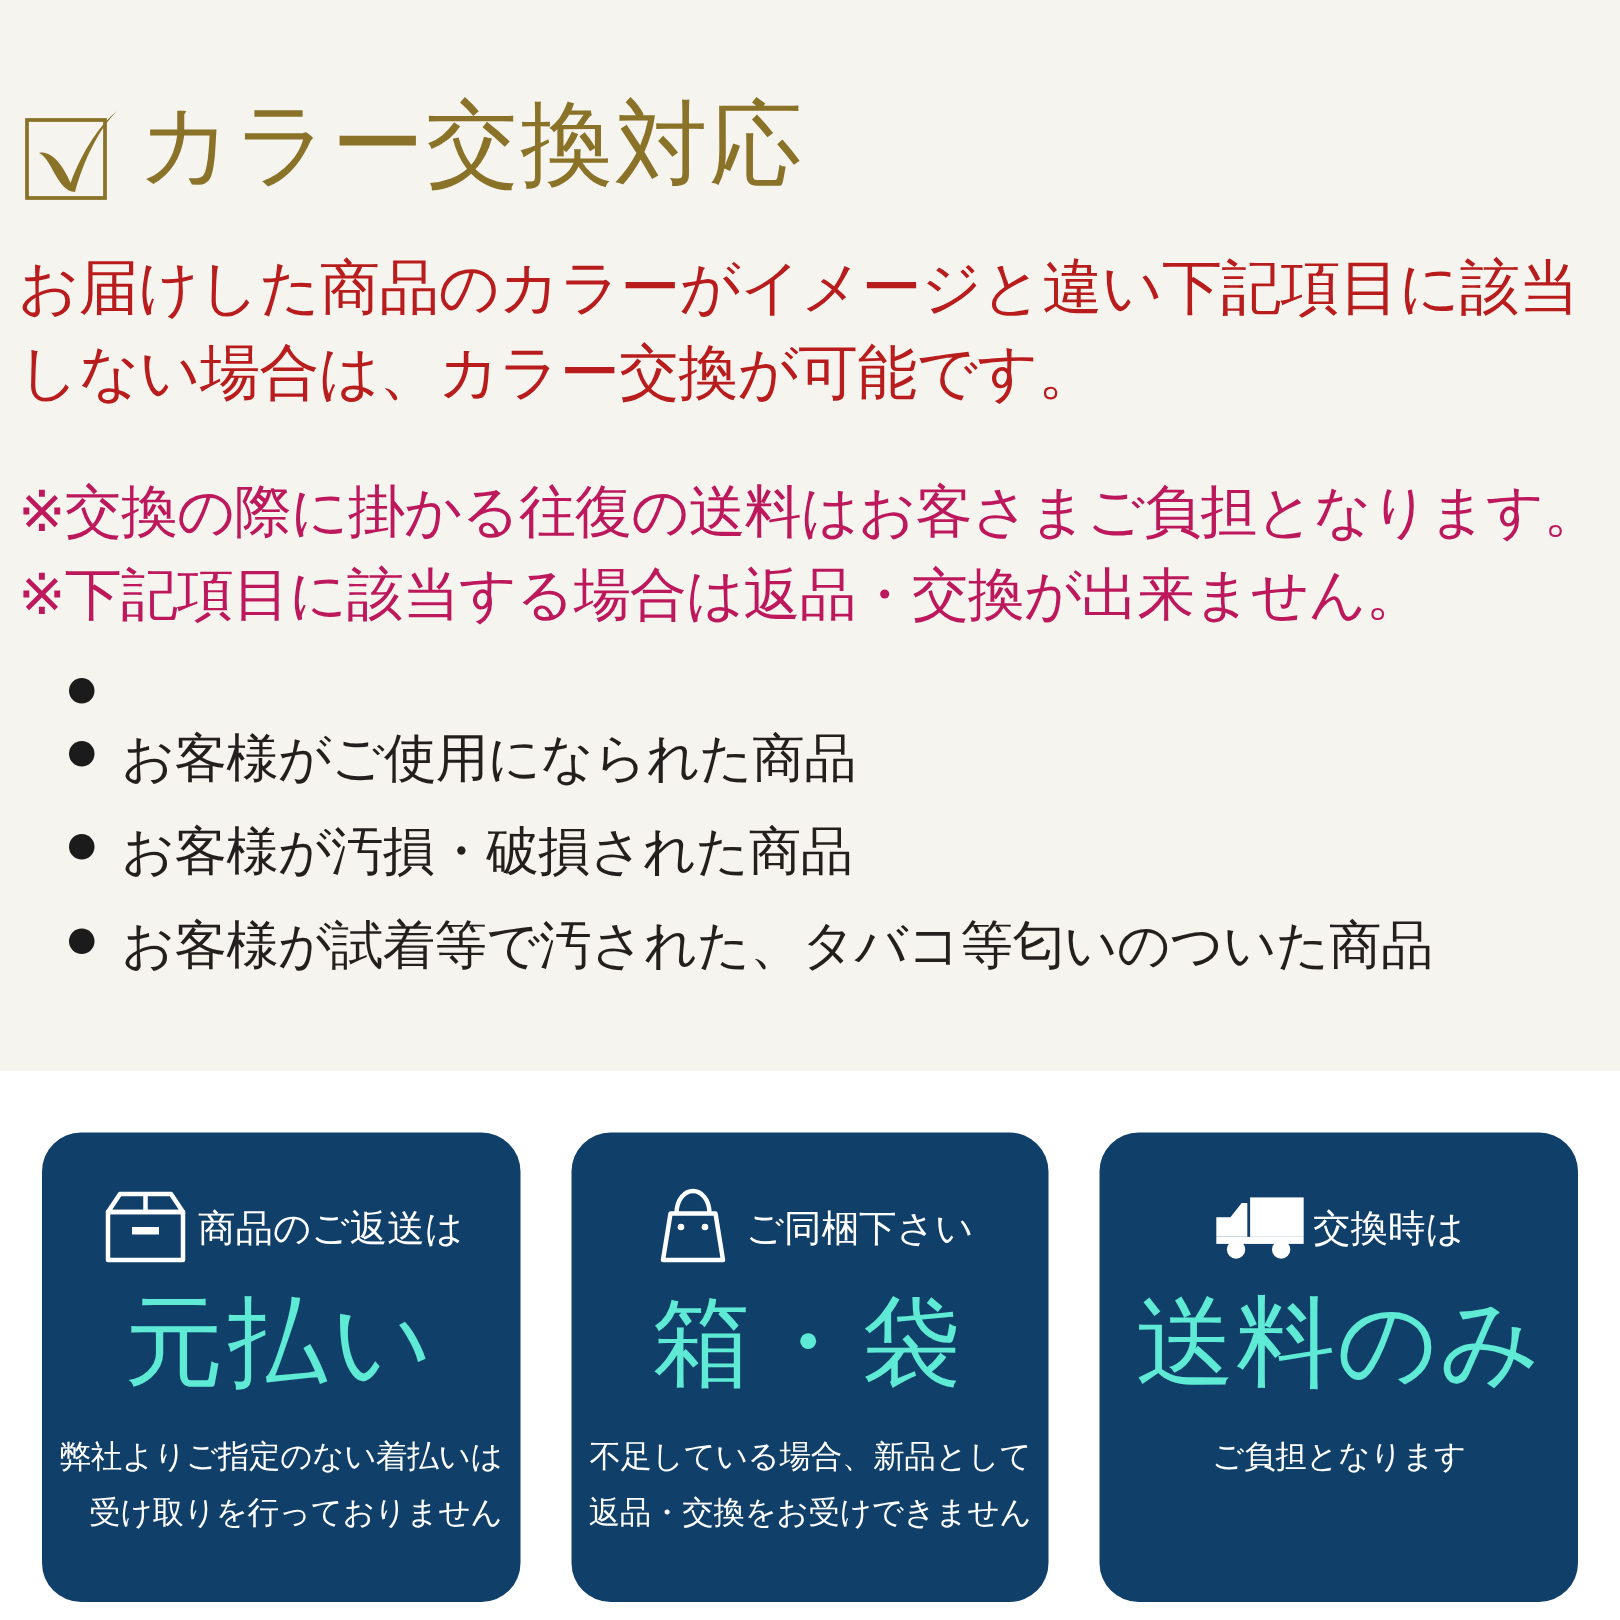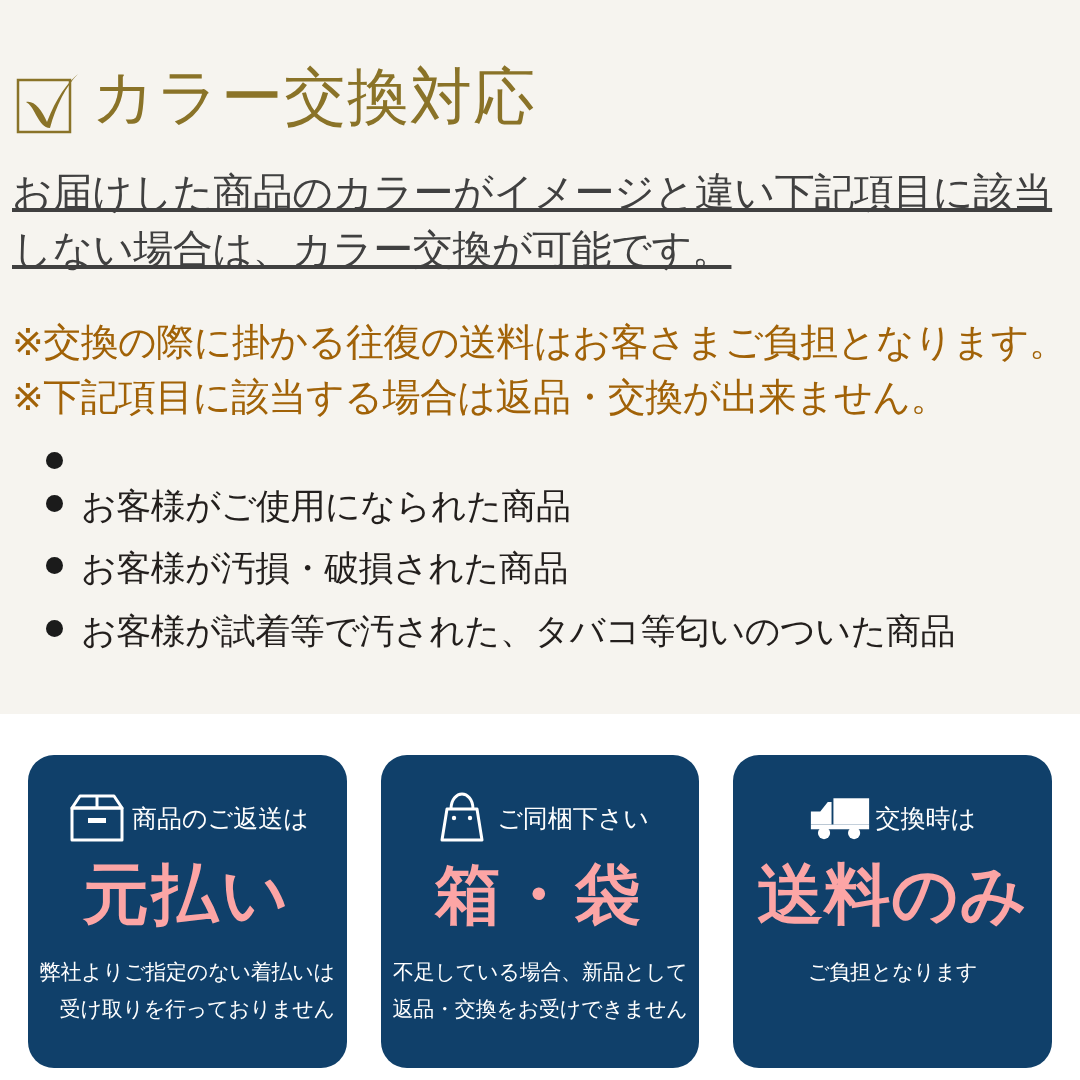--- a/index.html
+++ b/index.html
@@ -45,30 +45,29 @@
     letter-spacing: 1px;
     white-space: nowrap;
   }
   
   .lead {
     position: absolute;
     left: 12px; top: 164px;
     width: 1062px;
     font-size: 40px;
     line-height: 1.42;
-    color: #404040;
+    color: #b91c1c;
     letter-spacing: -0.5px;
-    text-decoration: underline;
   }
   
   .notes {
     position: absolute;
     left: 12px; top: 315px;
     width: 1060px;
-    color: #a16207;
+    color: #be185d;
     font-size: 38px;
     line-height: 1.44;
     letter-spacing: -0.6px;
   }
   .notes div { white-space: nowrap; }
   
   .bullets {
     position: absolute;
     left: 46px; top: 458px;
     width: 1020px;
@@ -129,25 +128,25 @@
   .card-icon svg { display: block; }
   .card-eyebrow {
     font-size: 25px;
     letter-spacing: 0px;
     white-space: nowrap;
     color: #ffffff;
   }
   .card-title {
     margin-top: 6px;
     font-size: 64px;
-    font-weight: 700;
+    font-weight: 400;
     line-height: 1.2;
     letter-spacing: 2px;
     white-space: nowrap;
-    color: #fca5a5;
+    color: #5eead4;
     text-align: center;
   }
   .card-desc {
     margin-top: 20px;
     font-size: 21px;
     line-height: 1.75;
     text-align: right;
     color: #ffffff;
     letter-spacing: -0.2px;
   }

